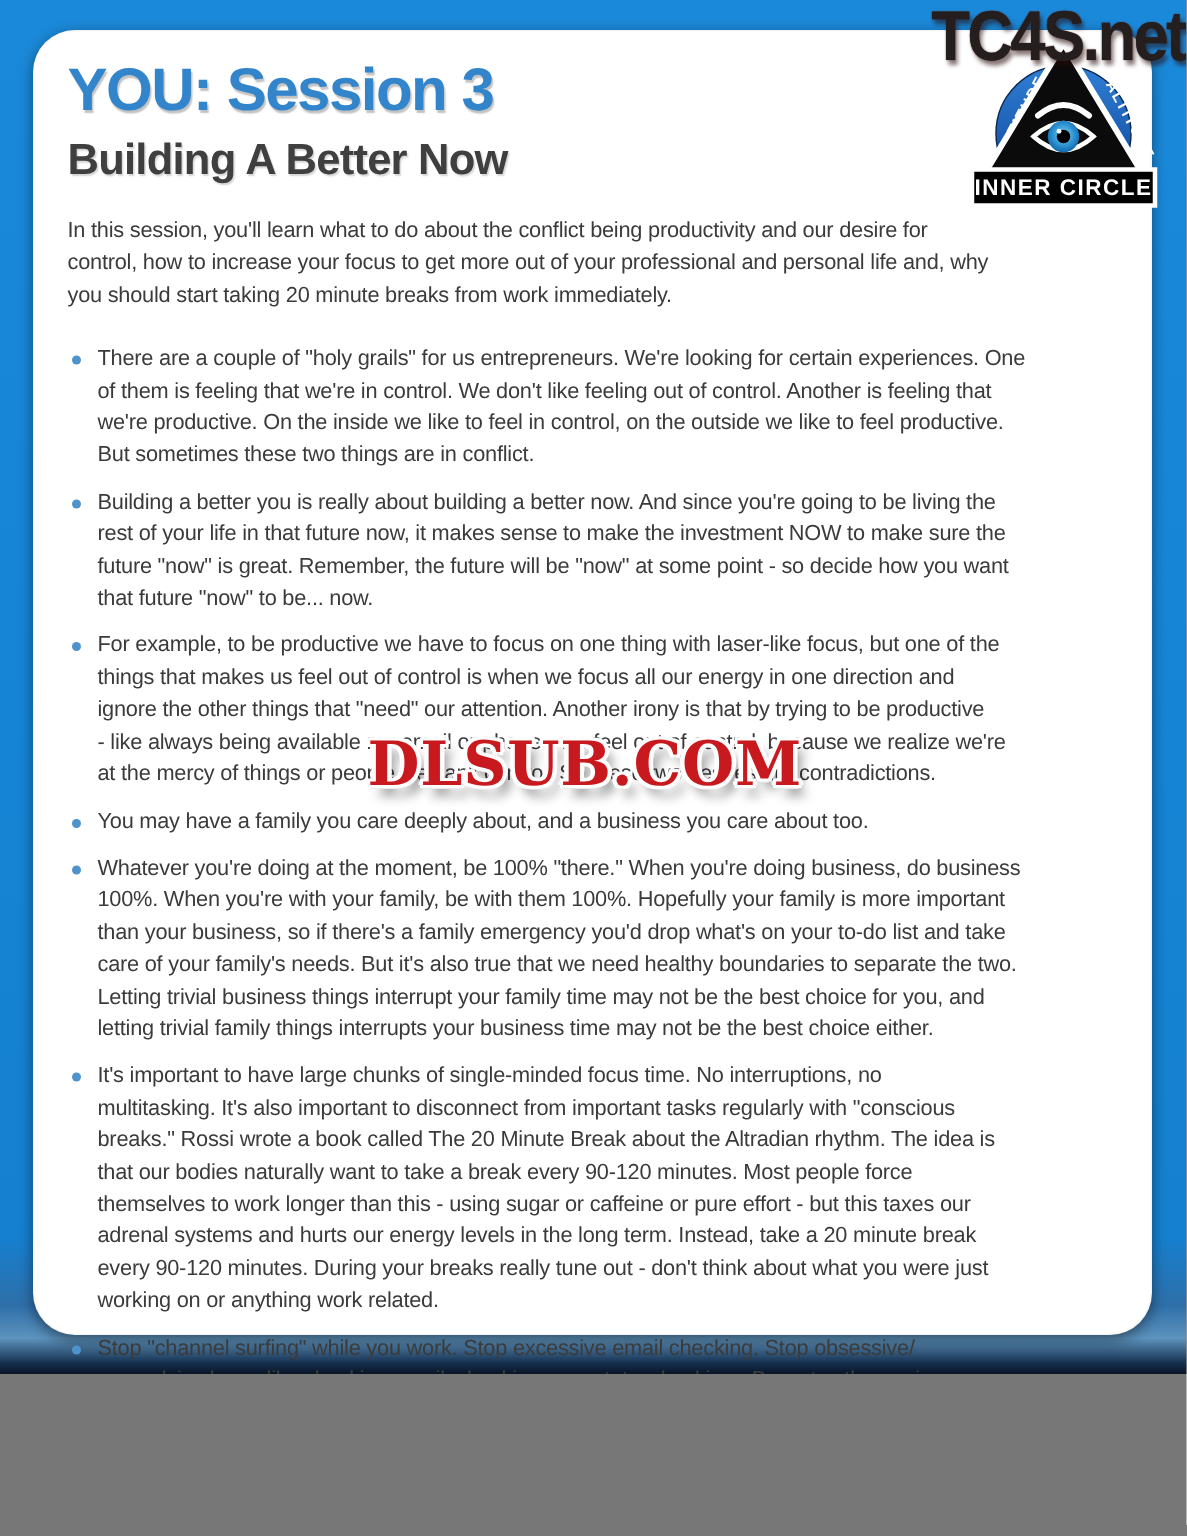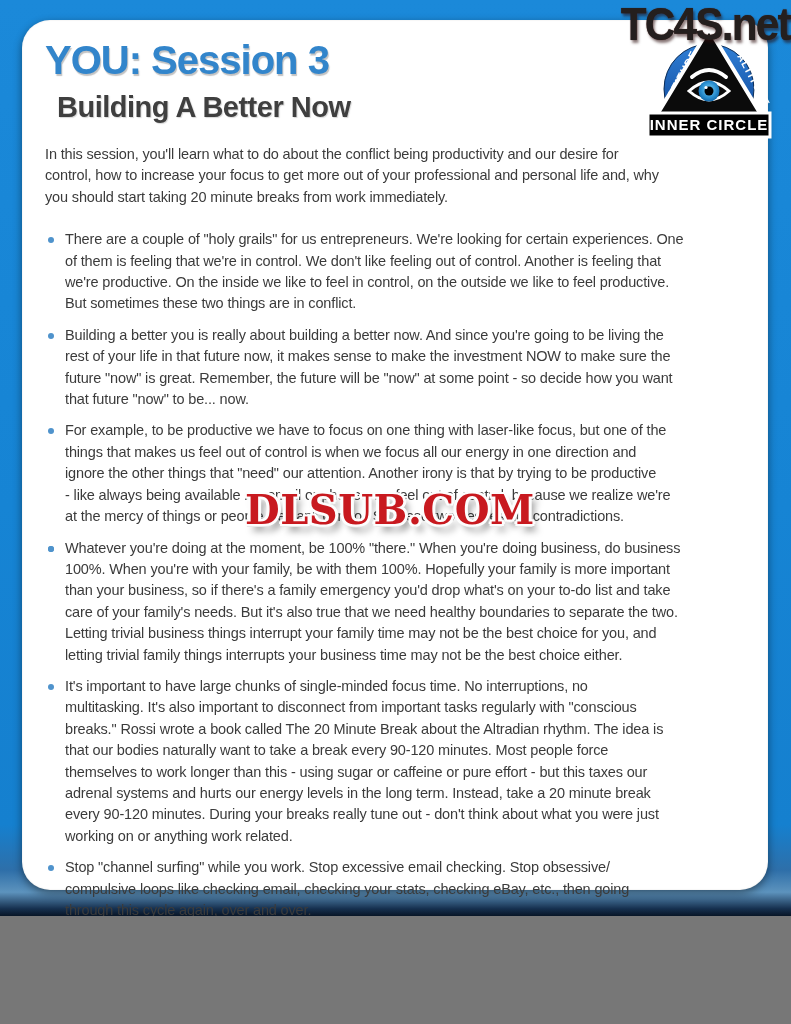--- a/index.html
+++ b/index.html
@@ -25,21 +25,21 @@
     color:#3b3b3b;
   }
   .title{
     margin:0;
     font-size:40px;line-height:48px;font-weight:bold;
     color:#3285cb;
     letter-spacing:-1px;
     text-shadow:1px 2px 1px rgba(80,80,80,0.35);
   }
   .subtitle{
-    margin:6px 0 0 12px;
+    margin:6px 0 0 0;
     font-size:29px;line-height:34px;font-weight:bold;
     color:#3f3f3f;
     letter-spacing:-0.5px;
     text-shadow:1px 1px 1px rgba(120,120,120,0.3);
   }
   .intro{
     margin:20px 0 4px 0;
     font-size:14.5px;line-height:21.4px;
     letter-spacing:-0.15px;
     white-space:pre-line;
@@ -121,21 +121,21 @@
 But sometimes these two things are in conflict.</span></li>
         <li><span class="dot"></span><span>Building a better you is really about building a better now. And since you're going to be living the
 rest of your life in that future now, it makes sense to make the investment NOW to make sure the
 future "now" is great. Remember, the future will be "now" at some point - so decide how you want
 that future "now" to be... now.</span></li>
         <li><span class="dot"></span><span>For example, to be productive we have to focus on one thing with laser-like focus, but one of the
 things that makes us feel out of control is when we focus all our energy in one direction and
 ignore the other things that "need" our attention. Another irony is that by trying to be productive
 - like always being available my email or phone - we feel out of control, because we realize we're
 at the mercy of things or people we can't control. So these two desires are contradictions.</span></li>
-        <li><span class="dot"></span></li>
+        <li><span class="dot"></span><span>You may have a family you care deeply about, and a business you care about too.</span></li>
         <li><span class="dot"></span><span>Whatever you're doing at the moment, be 100% "there." When you're doing business, do business
 100%. When you're with your family, be with them 100%. Hopefully your family is more important
 than your business, so if there's a family emergency you'd drop what's on your to-do list and take
 care of your family's needs. But it's also true that we need healthy boundaries to separate the two.
 Letting trivial business things interrupt your family time may not be the best choice for you, and
 letting trivial family things interrupts your business time may not be the best choice either.</span></li>
         <li><span class="dot"></span><span>It's important to have large chunks of single-minded focus time. No interruptions, no
 multitasking. It's also important to disconnect from important tasks regularly with "conscious
 breaks." Rossi wrote a book called The 20 Minute Break about the Altradian rhythm. The idea is
 that our bodies naturally want to take a break every 90-120 minutes. Most people force

